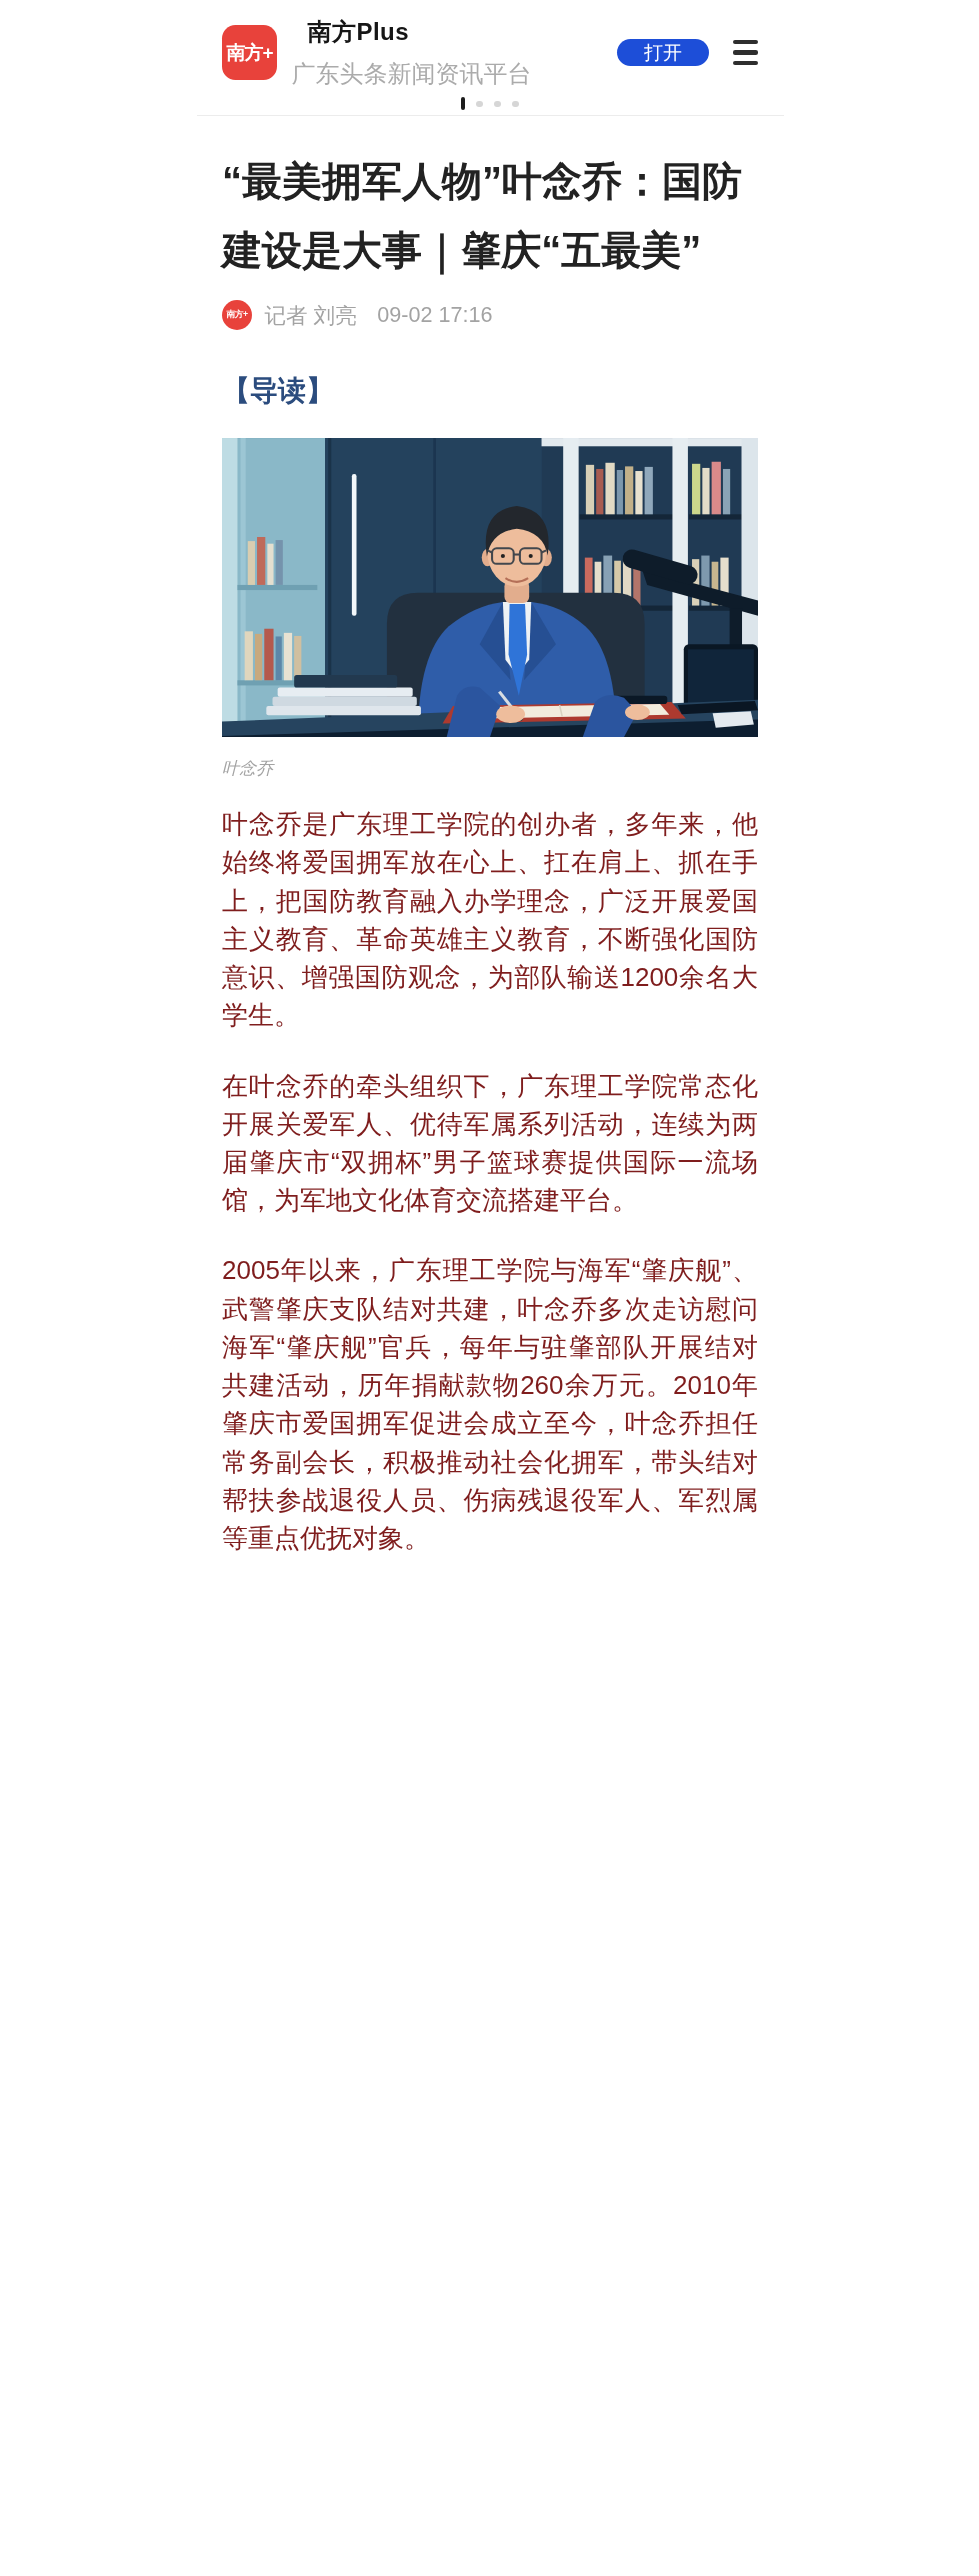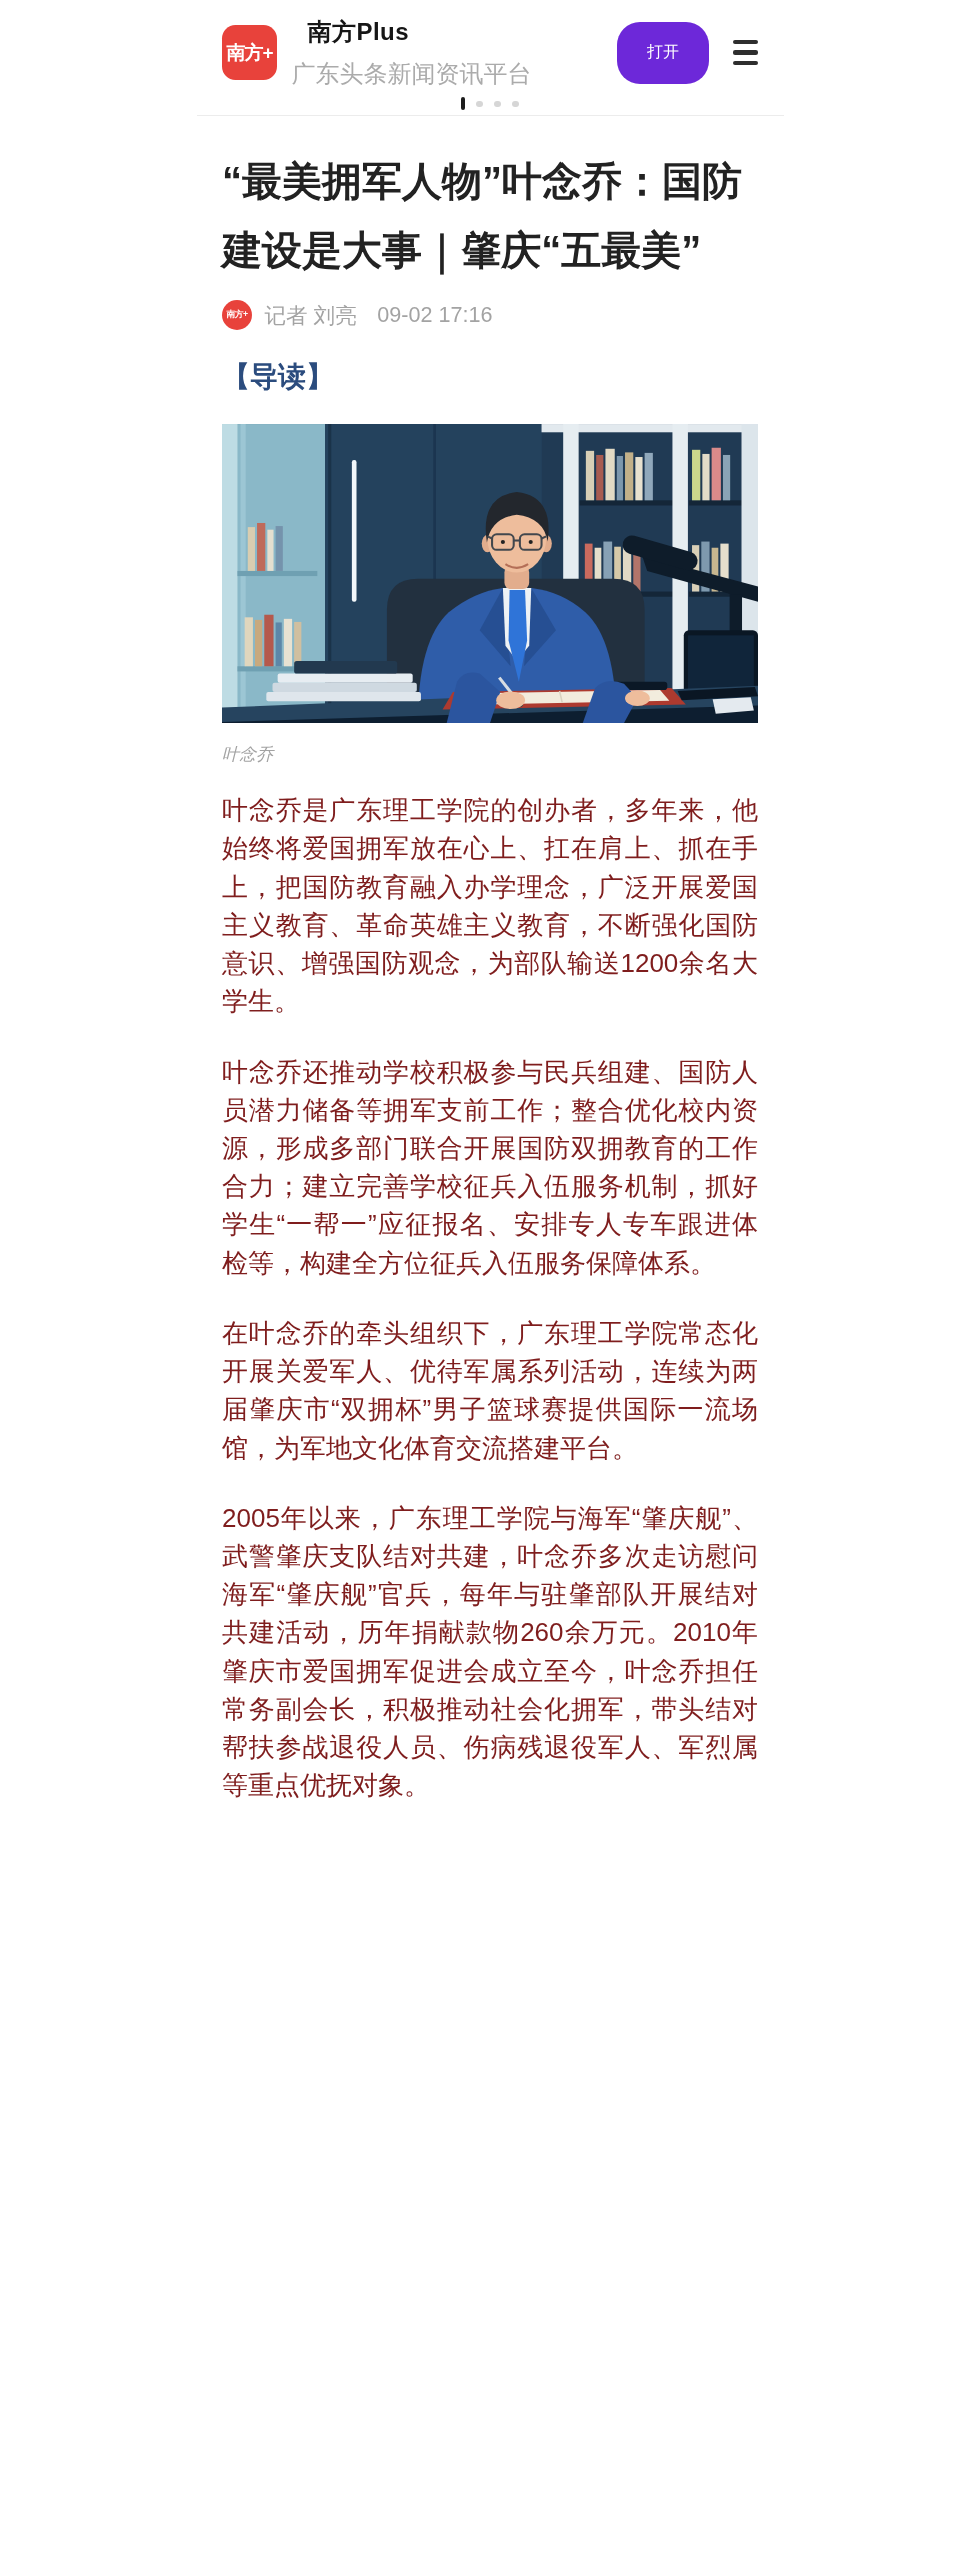--- a/index.html
+++ b/index.html
@@ -17,43 +17,43 @@
   .app-info { display: flex; align-items: center; gap: 14.4px; }
   .app-logo {
     width: 55px; height: 55px; border-radius: 13.4px; background: #e8423b;
     color: #fff; display: flex; align-items: center; justify-content: center;
     font-weight: bold; font-size: 19px; letter-spacing: -1px; flex: none;
   }
   .app-name { font-size: 24px; font-weight: 700; color: #161616; letter-spacing: 0.5px; margin-left: 16px; }
   .app-tagline { font-size: 24px; color: #ababab; margin-top: 10px; }
   .header-actions { display: flex; align-items: center; gap: 24px; }
   .open-btn {
-    width: 92px; height: 62px; border: none; border-radius: 23px;
-    background: #6d28d9; color: #ffffff; font-size: 16px; font-family: inherit; cursor: pointer;
+    width: 92px; height: 27px; border: none; border-radius: 23px;
+    background: #1d4ed8; color: #ffffff; font-size: 19px; font-family: inherit; cursor: pointer;
   }
   .menu-icon { display: flex; flex-direction: column; gap: 6.7px; cursor: pointer; }
   .menu-icon span { width: 25px; height: 4.1px; background: #2e2e2e; border-radius: 2.1px; }
 
   .dots-row { display: flex; align-items: center; justify-content: center; gap: 11.3px; margin-top: 7.2px; height: 14.4px; }
   .dot-active { width: 3.6px; height: 13px; background: #1d1d1d; border-radius: 2.1px; }
   .dot { width: 6.7px; height: 6.7px; border-radius: 50%; background: #d6d6d6; }
   .header-divider { width: 587px; margin: 4.1px auto 0; border: none; border-top: 1px solid #ececec; height: 0; }
 
   
   .article-title { margin: 31px 0 0; font-size: 40px; line-height: 1.72; font-weight: 700; color: #222222; }
   .byline { display: flex; align-items: center; gap: 12.4px; margin-top: 15.5px; }
   .avatar {
     width: 30px; height: 30px; border-radius: 50%; background: #e8423b; color: #fff;
     font-size: 8.8px; font-weight: bold; display: flex; align-items: center; justify-content: center;
     letter-spacing: -0.5px; flex: none;
   }
   .byline-text { font-size: 21.6px; color: #a3a3a3; }
   .byline-time { font-size: 21.6px; color: #a3a3a3; margin-left: 8.2px; }
 
-  .lead-label { margin-top: 28px; font-size: 28px; font-weight: 700; color: #2b4c7e; }
+  .lead-label { margin-top: 42px; font-size: 28px; font-weight: 700; color: #2b4c7e; }
   .lead { margin: 24px 0 0; font-size: 26px; font-weight: 700; color: #2b4c7e; line-height: 1.5; text-align: justify; }
 
   .photo-figure { margin: 28px 0 0; }
   .photo-figure svg { display: block; }
   .photo-caption { margin-top: 20px; font-size: 17px; color: #a3a3a3; font-style: italic; }
 
   .body-p { margin: 32px 0 0; font-size: 26px; line-height: 1.47; color: #7f1d1d; text-align: justify; }
   .body-p.first { margin-top: 25px; }
 </style>
 </head>
@@ -216,18 +216,17 @@
       <path d="M700 580 L724 512 Q746 490 780 504 L806 532 L780 580 Z" fill="#2b559f"></path>
       <line x1="538" y1="492" x2="576" y2="540" stroke="#d8dde2" stroke-width="6"></line>
       <line x1="574" y1="538" x2="582" y2="548" stroke="#30363c" stroke-width="6"></line>
       <ellipse cx="560" cy="536" rx="28" ry="17" fill="#eebd9c"></ellipse>
       <ellipse cx="806" cy="532" rx="24" ry="15" fill="#eebd9c"></ellipse>
     </svg>
     <figcaption class="photo-caption">叶念乔</figcaption>
   </figure>
 
   <p class="body-p first">叶念乔是广东理工学院的创办者，多年来，他始终将爱国拥军放在心上、扛在肩上、抓在手上，把国防教育融入办学理念，广泛开展爱国主义教育、革命英雄主义教育，不断强化国防意识、增强国防观念，为部队输送1200余名大学生。</p>
-  <p class="body-p">叶念乔还推动学校积极参与民兵组建、国防人员潜力储备等拥军支前工作；整合优化校内资源，形成多部门联合开展国防双拥教育的工作合力；建立完善学校征兵入伍服务机制，抓好学生“一帮一”应征报名、安排专人专车跟进体检等，构建全方位征兵入伍服务保障体系。</p>
   <p class="body-p">在叶念乔的牵头组织下，广东理工学院常态化开展关爱军人、优待军属系列活动，连续为两届肇庆市“双拥杯”男子篮球赛提供国际一流场馆，为军地文化体育交流搭建平台。</p>
   <p class="body-p">2005年以来，广东理工学院与海军“肇庆舰”、武警肇庆支队结对共建，叶念乔多次走访慰问海军“肇庆舰”官兵，每年与驻肇部队开展结对共建活动，历年捐献款物260余万元。2010年肇庆市爱国拥军促进会成立至今，叶念乔担任常务副会长，积极推动社会化拥军，带头结对帮扶参战退役人员、伤病残退役军人、军烈属等重点优抚对象。</p>
 
 </div>
 
 
 </body></html>

